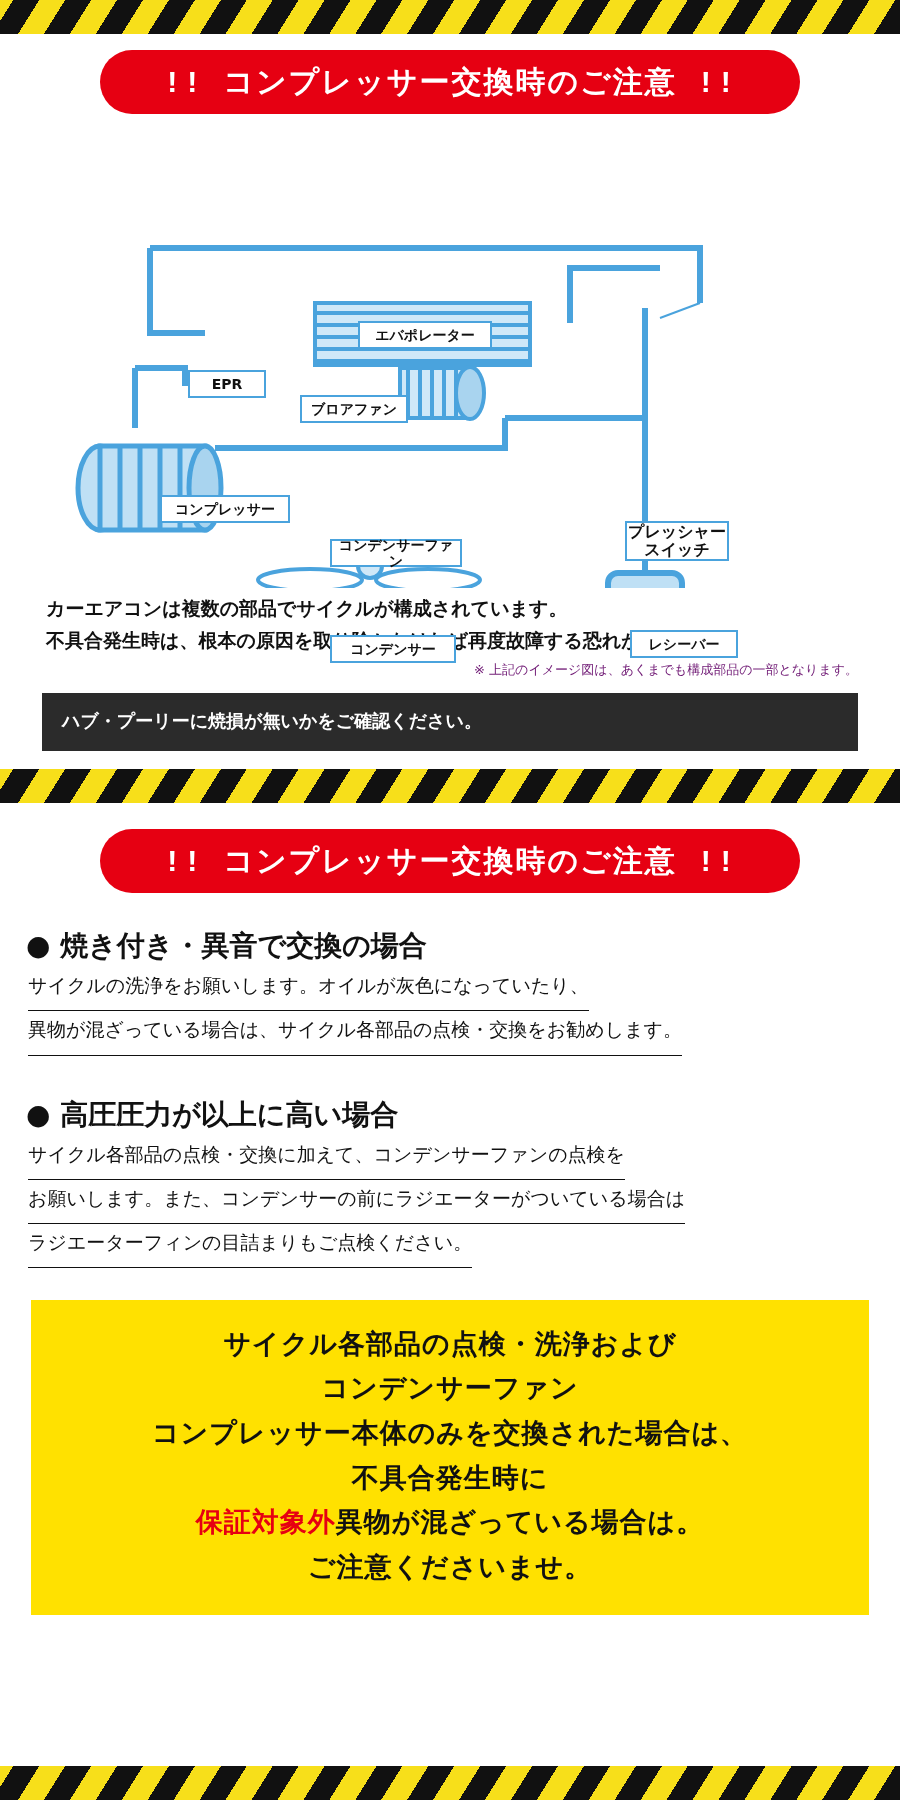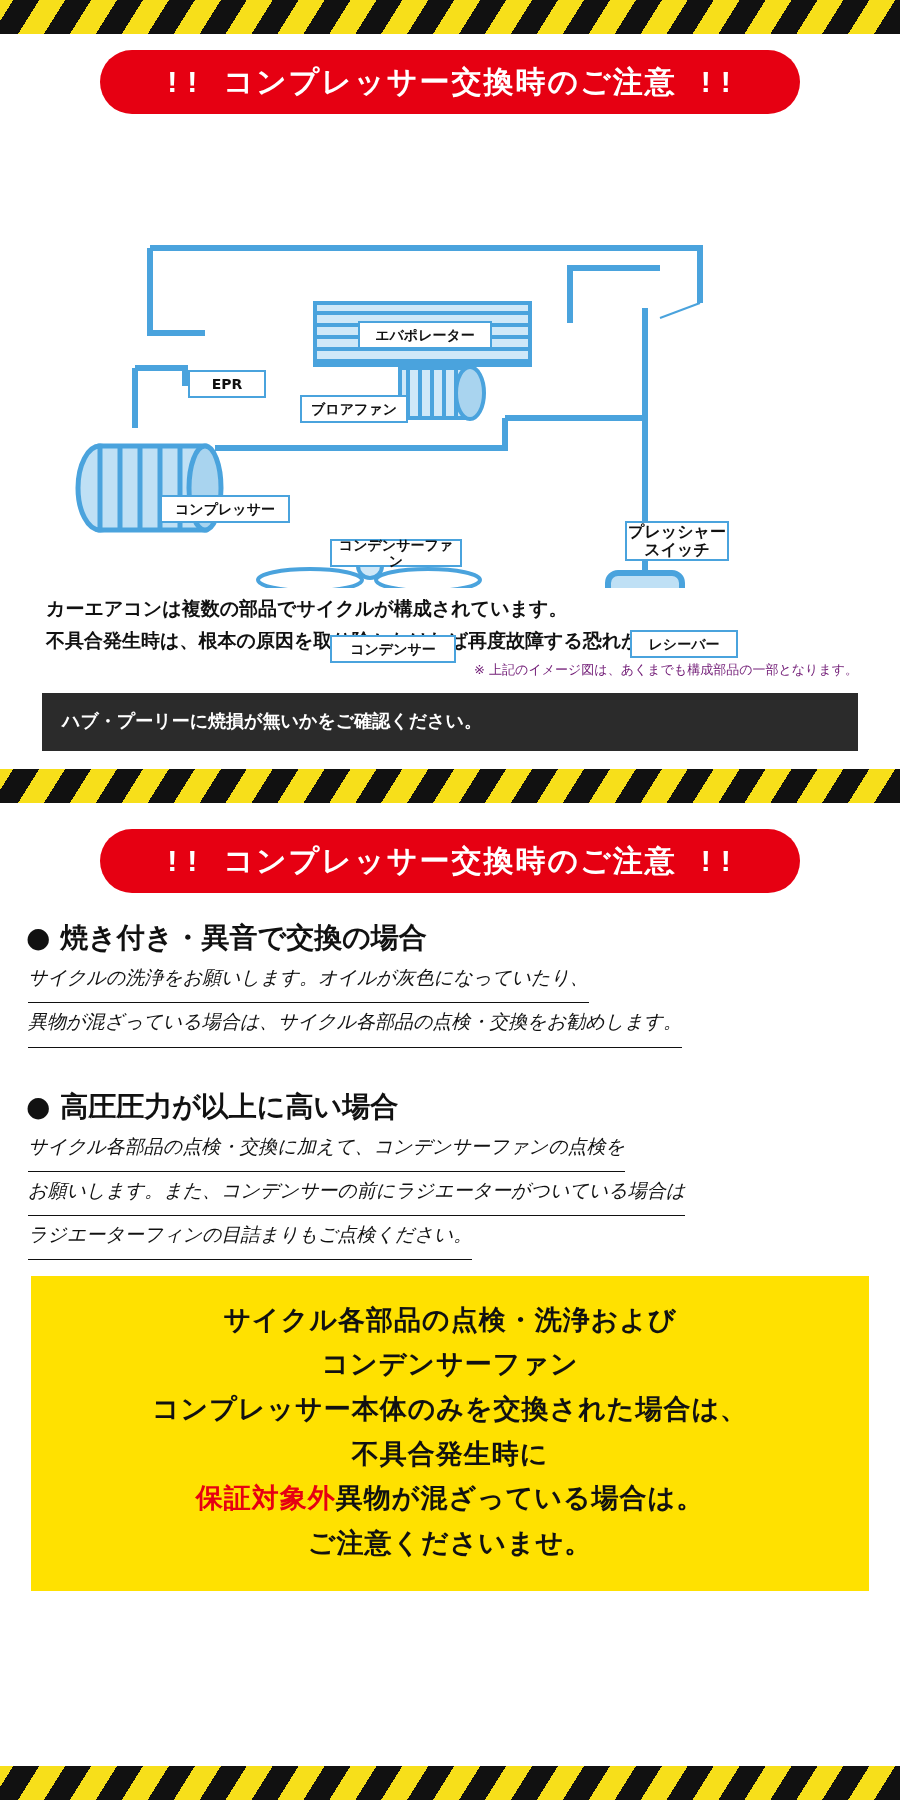--- a/index.html
+++ b/index.html
@@ -126,26 +126,25 @@
     font-family: "DejaVu Sans", sans-serif;
     font-size: 19px;
     color: #111;
     padding-left: 28px;
     line-height: 1.9;
   }
   .section-body .u {
     border-bottom: 1.5px solid #111;
     display: inline-block;
     padding-bottom: 7px;
-    font-style: italic;
   }
 
   
   .yellow-box {
-    margin: 16px auto 0 auto;
+    margin: 32px auto 0 auto;
     width: 838px;
     background: #ffe100;
     padding: 22px 0 26px 0;
     text-align: center;
     font-family: "DejaVu Sans", sans-serif;
   }
   .yellow-box .yline {
     font-size: 27px;
     font-weight: bold;
     color: #111;
@@ -252,21 +251,21 @@
   <div class="dark-box">
     <div class="line">ハブ・プーリーに焼損が無いかをご確認ください。</div>
   </div>
 
   <div class="hazard" style="margin-top:18px;"></div>
 
   <div class="red-banner" style="margin-top:26px;">
     <span>!! コンプレッサー交換時のご注意 !!</span>
   </div>
 
-  <div style="margin-top:26px;">
+  <div style="margin-top:34px;">
     <div class="section-head">● 焼き付き・異音で交換の場合</div>
     <div class="section-body">
       <div><span class="u">サイクルの洗浄をお願いします。オイルが灰色になっていたり、</span></div>
       <div><span class="u">異物が混ざっている場合は、サイクル各部品の点検・交換をお勧めします。</span></div>
     </div>
   </div>
 
   <div style="margin-top:40px;">
     <div class="section-head">● 高圧圧力が以上に高い場合</div>
     <div class="section-body">

